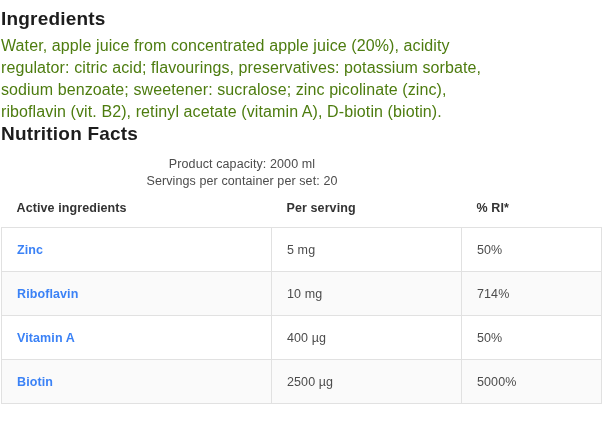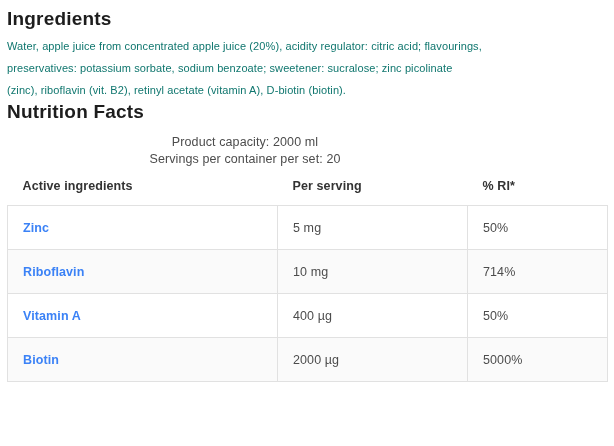--- a/index.html
+++ b/index.html
@@ -3,34 +3,34 @@
 <meta charset="utf-8">
 <style>
   * { margin: 0; padding: 0; box-sizing: border-box; }
   html, body {
     width: 614px;
     background: #ffffff;
     font-family: "Liberation Sans", sans-serif;
     color: #4f4f4f;
   }
   body { height: 446px; overflow: hidden; }
-  .page { padding: 8px 7px 0 7px; width: 490px; border-radius: 16px; }
+  .page { padding: 8px 7px 0 1px; width: 490px; border-radius: 16px; }
 
   h2.section-title {
     font-size: 19px;
     line-height: 22px;
     font-weight: 700;
     color: #1d1d1d;
     letter-spacing: 0.2px;
   }
   .para {
-    font-size: 11px;
+    font-size: 16px;
     line-height: 22px;
     letter-spacing: 0.1px;
-    color: #0f766e;
+    color: #4d7c0f;
     max-width: 602px;
   }
   .ingredients-title { margin-bottom: 5px; }
   .allergen-para { margin-top: 0px; }
 
   .nutrition-title { margin-top: 0px; margin-bottom: 11px; }
 
   .meta-line {
     font-size: 12.5px;
     line-height: 17px;
@@ -113,20 +113,20 @@
           <td>10 mg</td>
           <td>714%</td>
         </tr>
         <tr>
           <td class="ing-cell">Vitamin A</td>
           <td>400 µg</td>
           <td>50%</td>
         </tr>
         <tr>
           <td class="ing-cell">Biotin</td>
-          <td>2000 µg</td>
+          <td>2500 µg</td>
           <td>5000%</td>
         </tr>
       </tbody>
     </table>
   </section>
 
 </div>
 
 </body></html>

